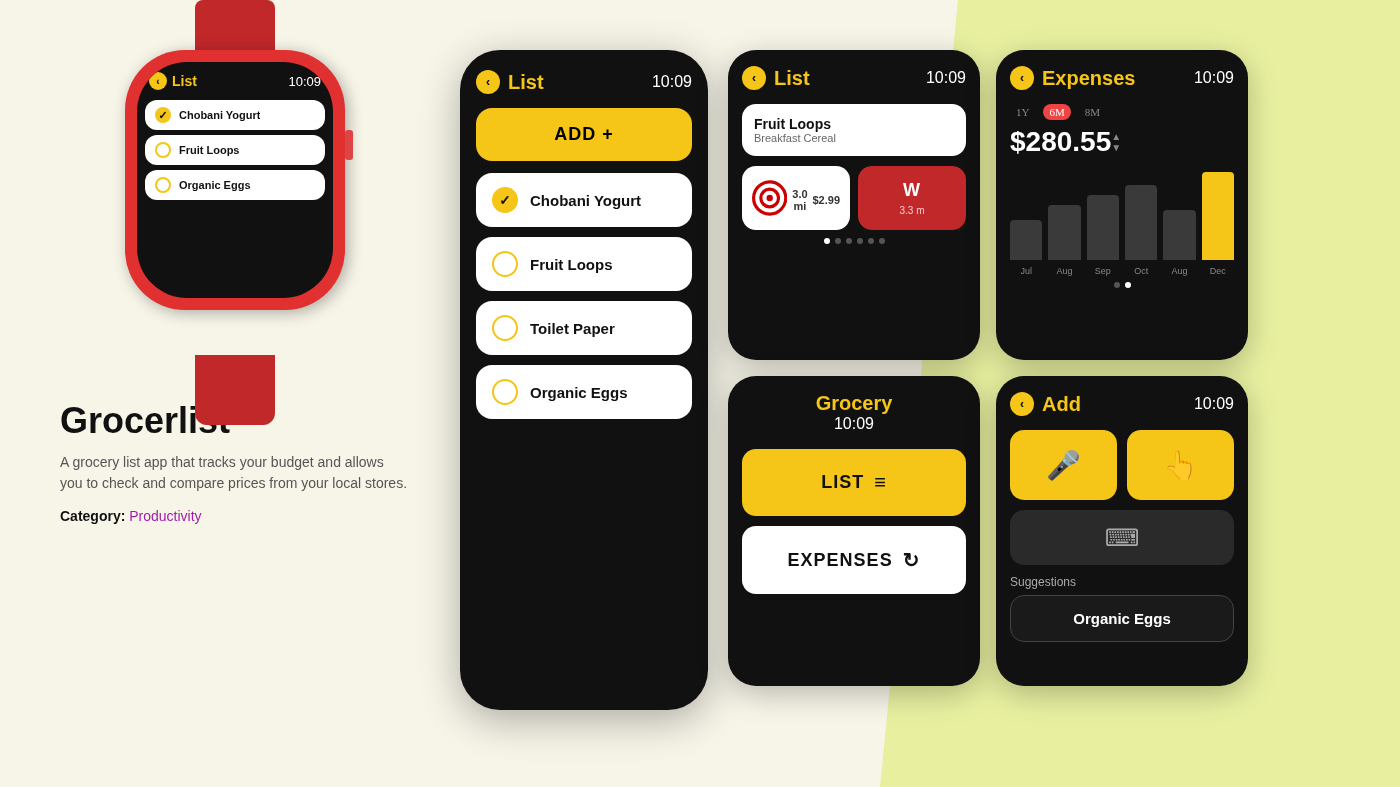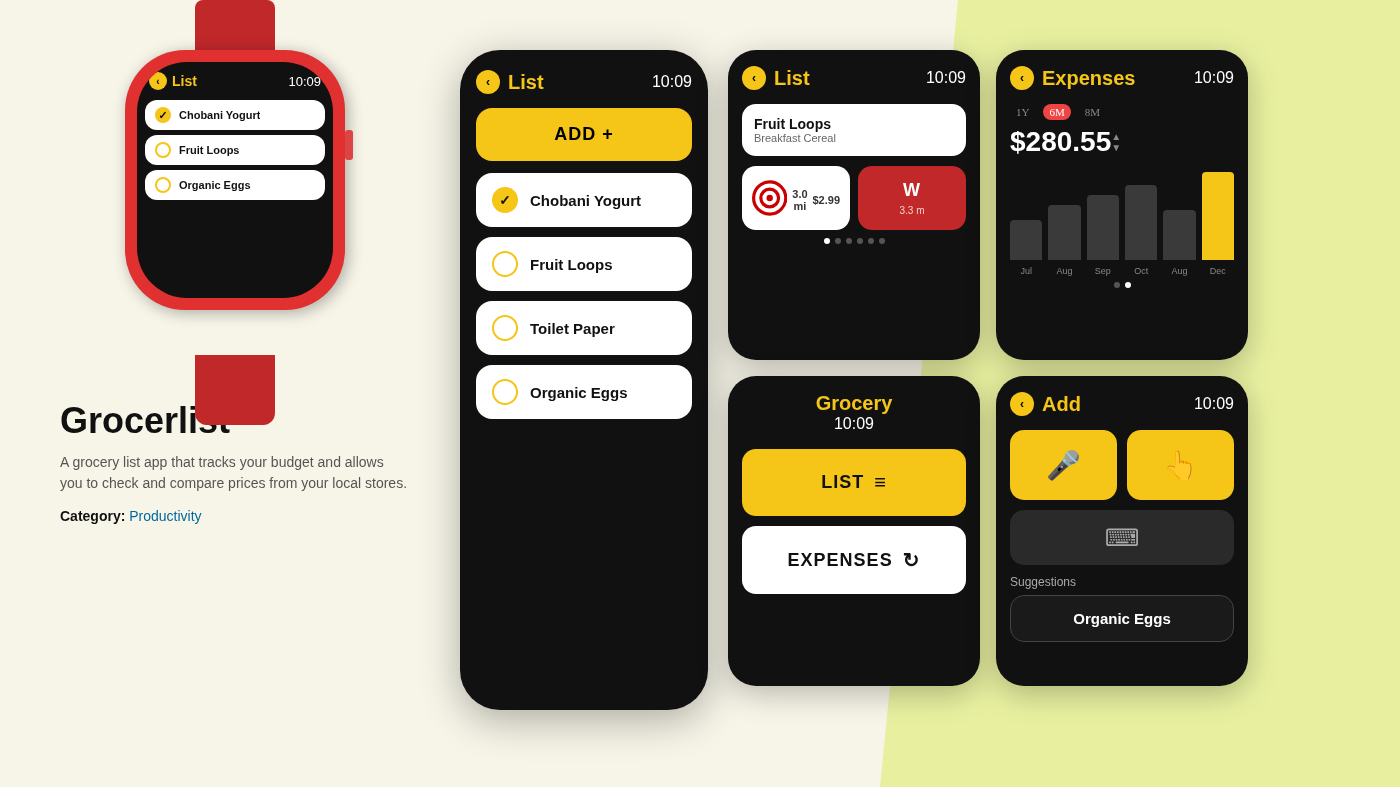--- a/index.html
+++ b/index.html
@@ -185,21 +185,21 @@
       font-size: 14px;
       color: #555;
       line-height: 1.5;
       margin-bottom: 14px;
     }
     .app-category {
       font-size: 14px;
       color: #111;
     }
     .app-category span {
-      color: #0369a1;
+      color: #a21caf;
     }
 
     
     .screens-area {
       position: absolute;
       left: 460px;
       top: 50px;
       z-index: 10;
       display: flex;
       gap: 20px;

